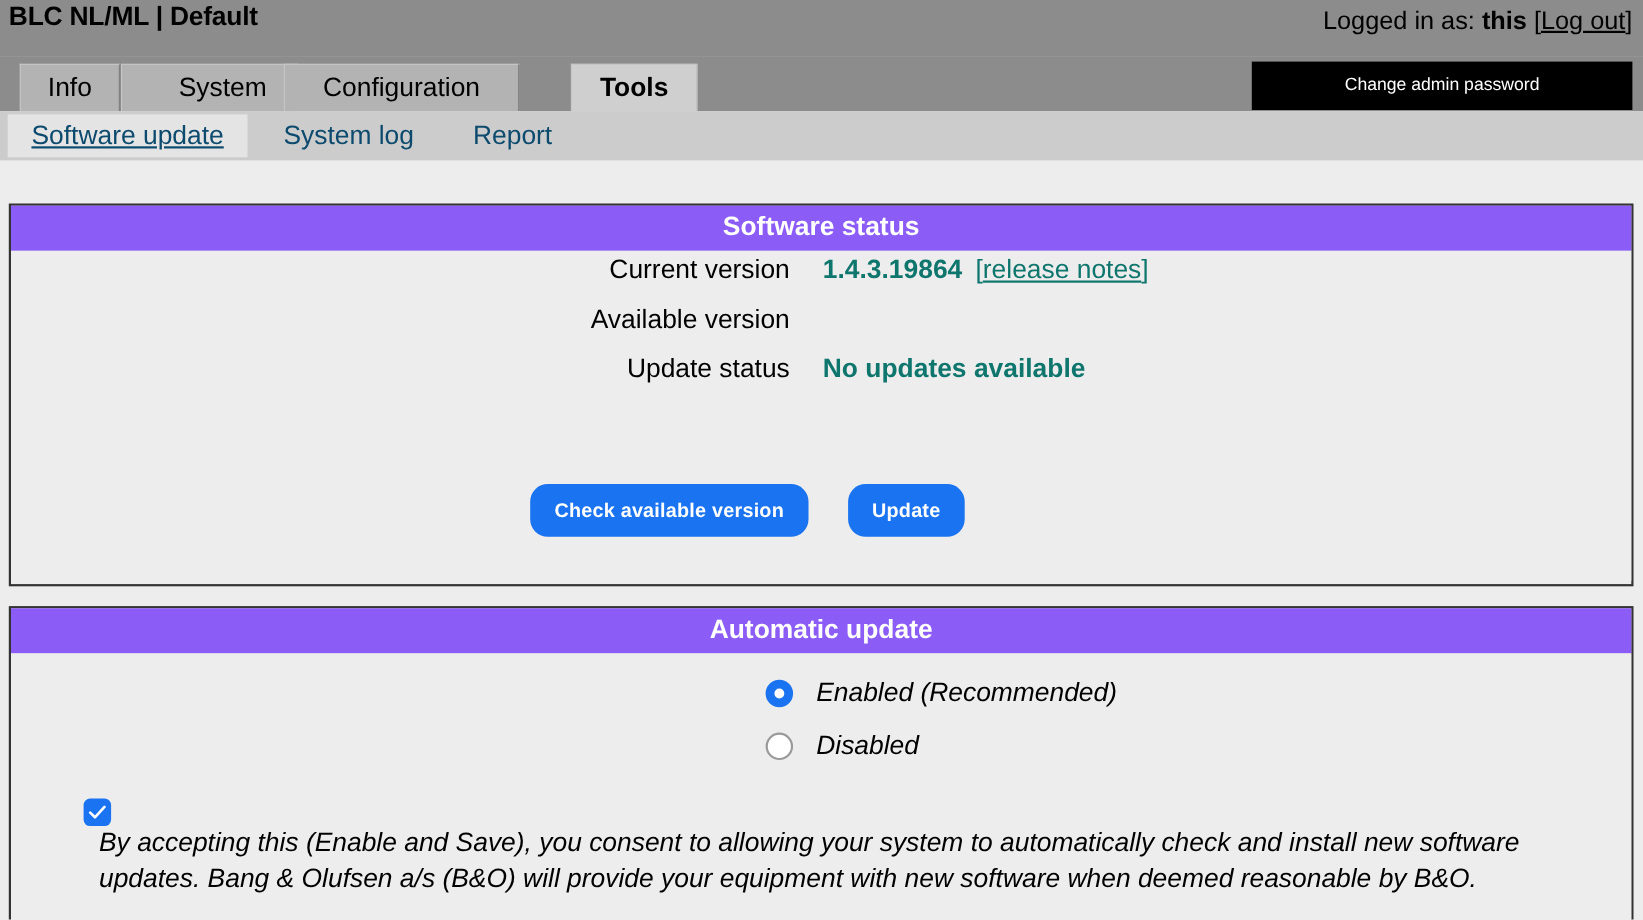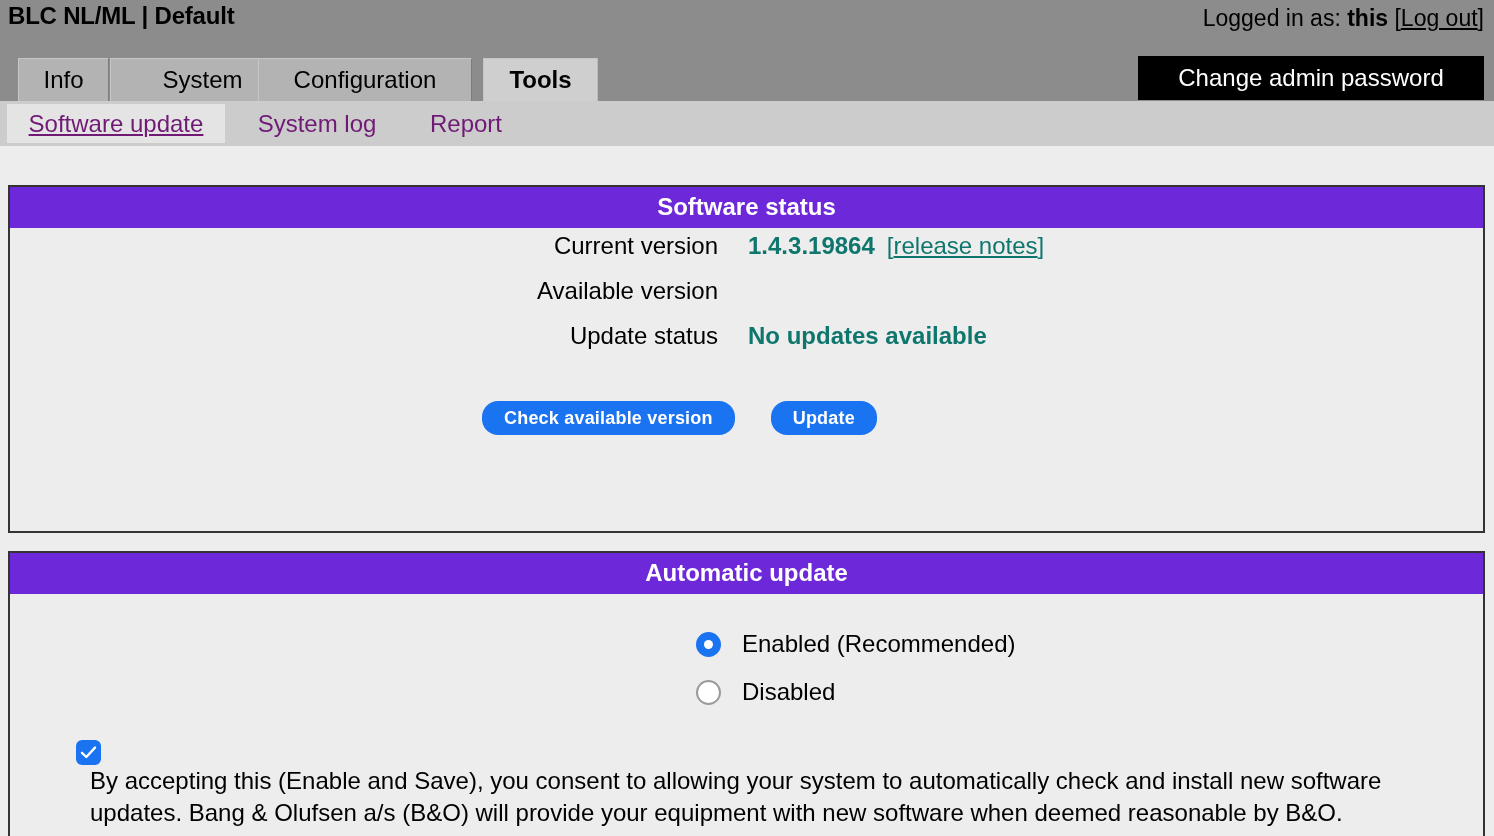--- a/index.html
+++ b/index.html
@@ -63,51 +63,52 @@
     justify-content: center;
     cursor: pointer;
     border-top: 1px solid #c6c6c6;
     border-left: 1px solid #c6c6c6;
     border-right: 1px solid #7d7d7d;
   }
   .tab.active {
     background: #cfcfcf;
     font-weight: bold;
     border-right: 1px solid #bdbdbd;
+    margin-left: 36px;
   }
   .admin-pass-btn {
     position: absolute;
     right: 10px;
     top: 5px;
     width: 346px;
     height: 44px;
     background: #000;
     color: #fff;
-    font-size: 24px;
+    font-size: 16px;
     display: flex;
     align-items: center;
     justify-content: center;
     cursor: pointer;
     border: none;
     font-family: "Liberation Sans", sans-serif;
   }
 
   
   .subtabrow {
     position: relative;
     height: 45px;
     background: #cccccc;
     width: 1494px;
   }
   .subtab {
     position: absolute;
     top: 3px;
     height: 39px;
     font-size: 24px;
-    color: #701a75;
+    color: #0c4a6e;
     display: flex;
     align-items: center;
     justify-content: center;
     cursor: pointer;
   }
   .subtab.active {
     background: #e4e4e4;
   }
   .subtab.active .subtab-label {
     text-decoration: underline;
@@ -123,21 +124,21 @@
   }
 
   .panel {
     position: absolute;
     left: 8px;
     width: 1477px;
     border: 2px solid #333333;
     background: #ededed;
   }
   .panel-header {
-    background: #6d28d9;
+    background: #8b5cf6;
     color: #ffffff;
     font-size: 24px;
     font-weight: bold;
     text-align: center;
     padding: 7px 0 8px 0;
     line-height: 1.1;
   }
   .panel-body {
     background: #ededed;
     position: relative;
@@ -180,28 +181,29 @@
     padding-left: 472px;
     gap: 36px;
   }
   .pill-btn {
     background: #1a73f0;
     color: #ffffff;
     font-size: 18px;
     font-weight: bold;
     border: none;
     border-radius: 16px;
-    height: 34px;
+    height: 48px;
     padding: 0 22px;
     cursor: pointer;
     font-family: "Liberation Sans", sans-serif;
     display: inline-flex;
     align-items: center;
     justify-content: center;
     letter-spacing: 0.2px;
+    margin-top: 39px;
   }
 
   
   .radio-line {
     display: flex;
     align-items: center;
     padding-left: 686px;
     height: 48px;
   }
   .radio {
@@ -322,21 +324,21 @@
       <div class="btn-row">
         <button class="pill-btn">Check available version</button>
         <button class="pill-btn">Update</button>
       </div>
 
     </div>
   </div>
 
   <div class="panel" style="top:405px;height:290px;">
     <div class="panel-header">Automatic update</div>
-    <div class="panel-body" style="height:242px;padding-top:26px;">
+    <div class="panel-body" style="height:242px;padding-top:12px;font-style:italic;">
 
       <div class="radio-line">
         <span class="radio checked"></span>
         <span class="radio-label">Enabled (Recommended)</span>
       </div>
 
       <div class="radio-line">
         <span class="radio"></span>
         <span class="radio-label">Disabled</span>
       </div>

